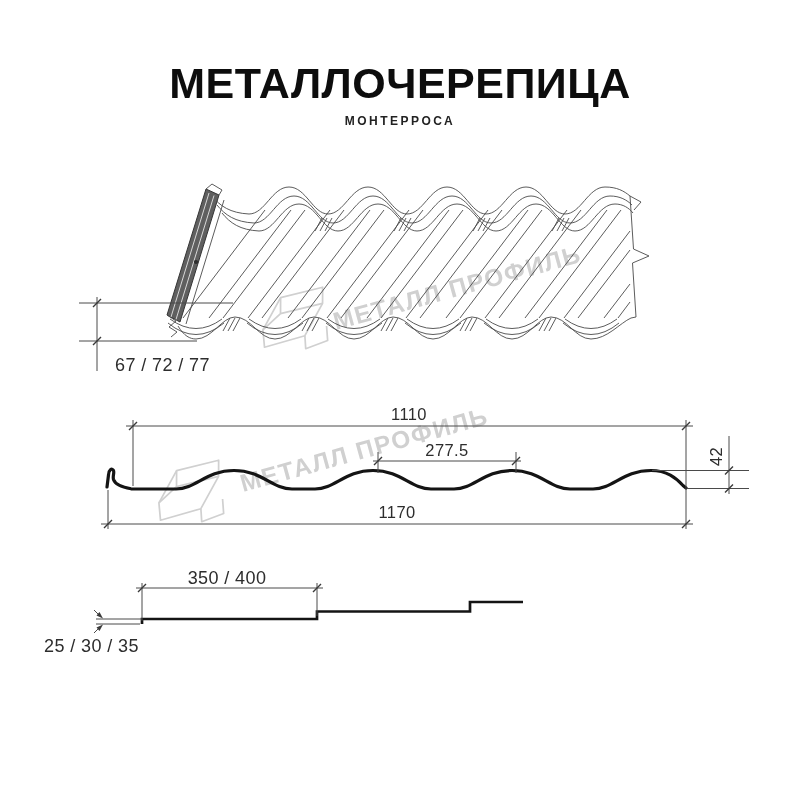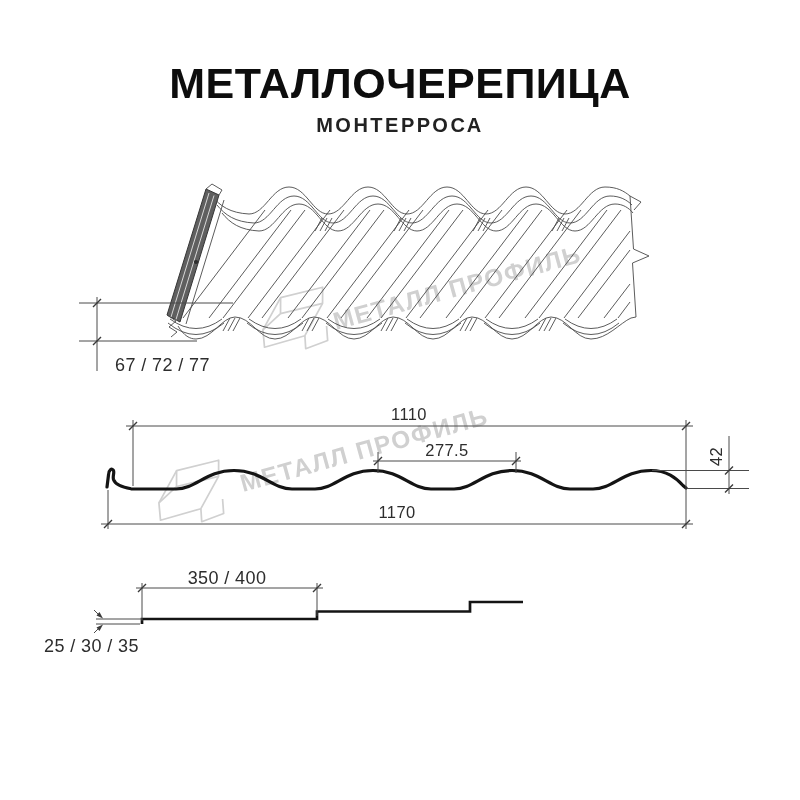--- a/index.html
+++ b/index.html
@@ -1,21 +1,21 @@
 <!DOCTYPE html>
 <html><head>
 <meta charset="utf-8">
 <style>
   html,body{margin:0;padding:0;background:#ffffff;}
   .page{position:relative;width:787px;height:800px;background:#fff;overflow:hidden;
         font-family:"Liberation Sans",sans-serif;padding-left:28px;}
   .title{position:absolute;top:62px;left:0;width:800px;text-align:center;
          font-size:43px;font-weight:800;letter-spacing:.5px;color:#0d0d0d;line-height:1.0;}
   .subtitle{position:absolute;top:114px;left:0;width:800px;text-align:center;
-         font-size:20px;font-weight:600;letter-spacing:2.5px;color:#222;}
+         font-size:12px;font-weight:600;letter-spacing:2.5px;color:#222;}
   svg{position:absolute;left:0;top:0;}
   .thin09{stroke:#4a4a4a;stroke-width:.9;fill:none;}
   .dimline{stroke:#4a4a4a;stroke-width:1;fill:none;}
   .tick{stroke:#3a3a3a;stroke-width:1.4;fill:none;}
   .thick{stroke:#141414;stroke-width:3.2;fill:none;stroke-linecap:round;stroke-linejoin:round;}
   .thick2{stroke:#141414;stroke-width:2.7;fill:none;stroke-linejoin:miter;}
   .dimtext{font-family:"Liberation Sans",sans-serif;font-size:16.5px;fill:#2d2d2d;letter-spacing:.4px;}
   .dimtext2{font-family:"Liberation Sans",sans-serif;font-size:18px;fill:#2d2d2d;letter-spacing:.4px;}
   .wm{fill:#d0d0d0;font-family:"Liberation Sans",sans-serif;font-weight:700;
       font-size:24.5px;letter-spacing:1.5px;}

